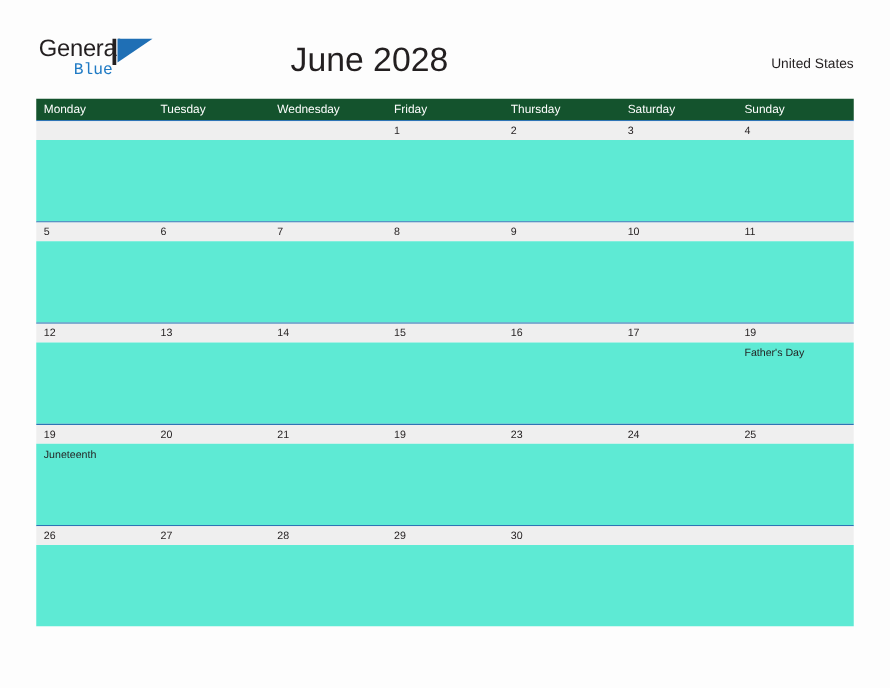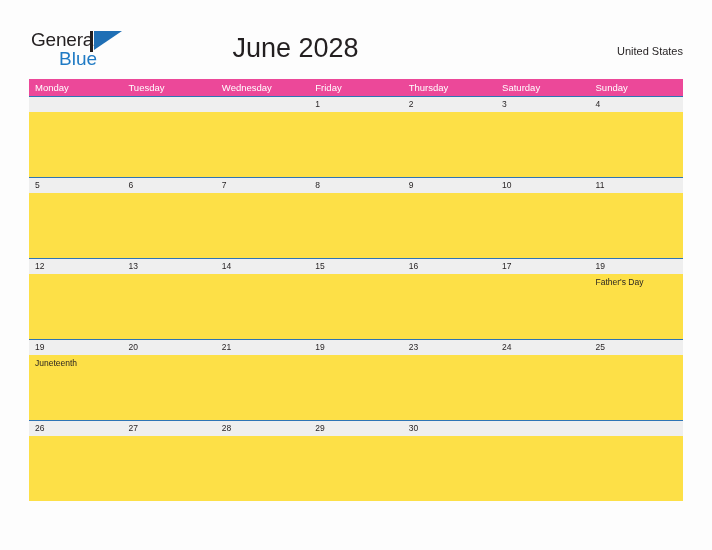--- a/index.html
+++ b/index.html
@@ -70,23 +70,23 @@
     top: 0px;
     width: 0;
     height: 0;
     border-top: 19px solid #1f6fb5;
     border-right: 28px solid transparent;
   }
   .logo-blue {
     position: absolute;
     left: 28px;
     top: 19px;
-    font-size: 19px;
+    font-size: 13px;
     color: #1f7ac4;
-    font-family: Liberation Sans, sans-serif;
+    font-family: Liberation Mono, monospace;
   }
 
   .title {
     position: absolute;
     left: 0;
     top: 33px;
     width: 591px;
     text-align: center;
     font-size: 27px;
     font-weight: normal;
@@ -107,21 +107,21 @@
   .calendar {
     position: absolute;
     left: 29px;
     top: 79px;
     width: 654px;
   }
 
   .weekday-row {
     display: flex;
     width: 100%;
-    background: #ec4899;
+    background: #14532d;
     height: 17px;
   }
   .weekday-cell {
     width: 14.2857%;
     box-sizing: border-box;
     padding-left: 6px;
     color: #ffffff;
     font-size: 9.5px;
     line-height: 17px;
     white-space: nowrap;
@@ -138,21 +138,21 @@
   }
   .week-band {
     display: flex;
     width: 100%;
     background: #efefef;
     height: 15px;
   }
   .week-body {
     display: flex;
     width: 100%;
-    background: #fde047;
+    background: #5eead4;
     height: 65px;
   }
   .day-num {
     width: 14.2857%;
     box-sizing: border-box;
     padding-left: 6px;
     font-size: 8.5px;
     line-height: 15px;
     color: #231f20;
     white-space: nowrap;

